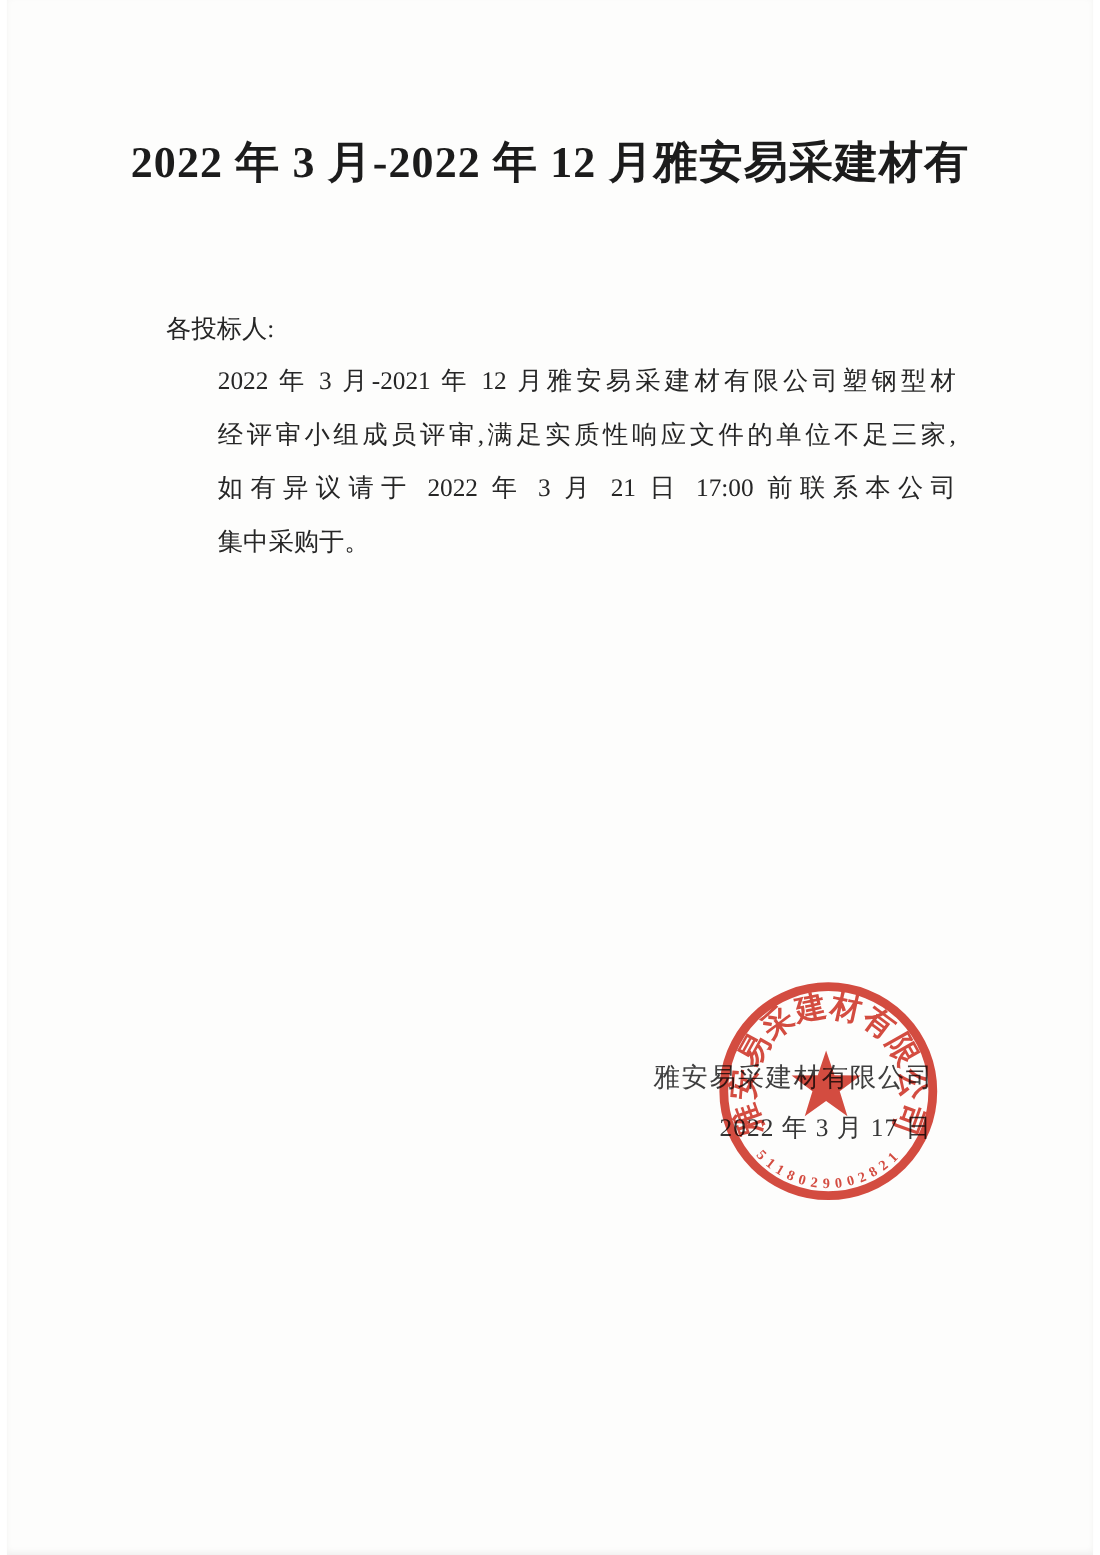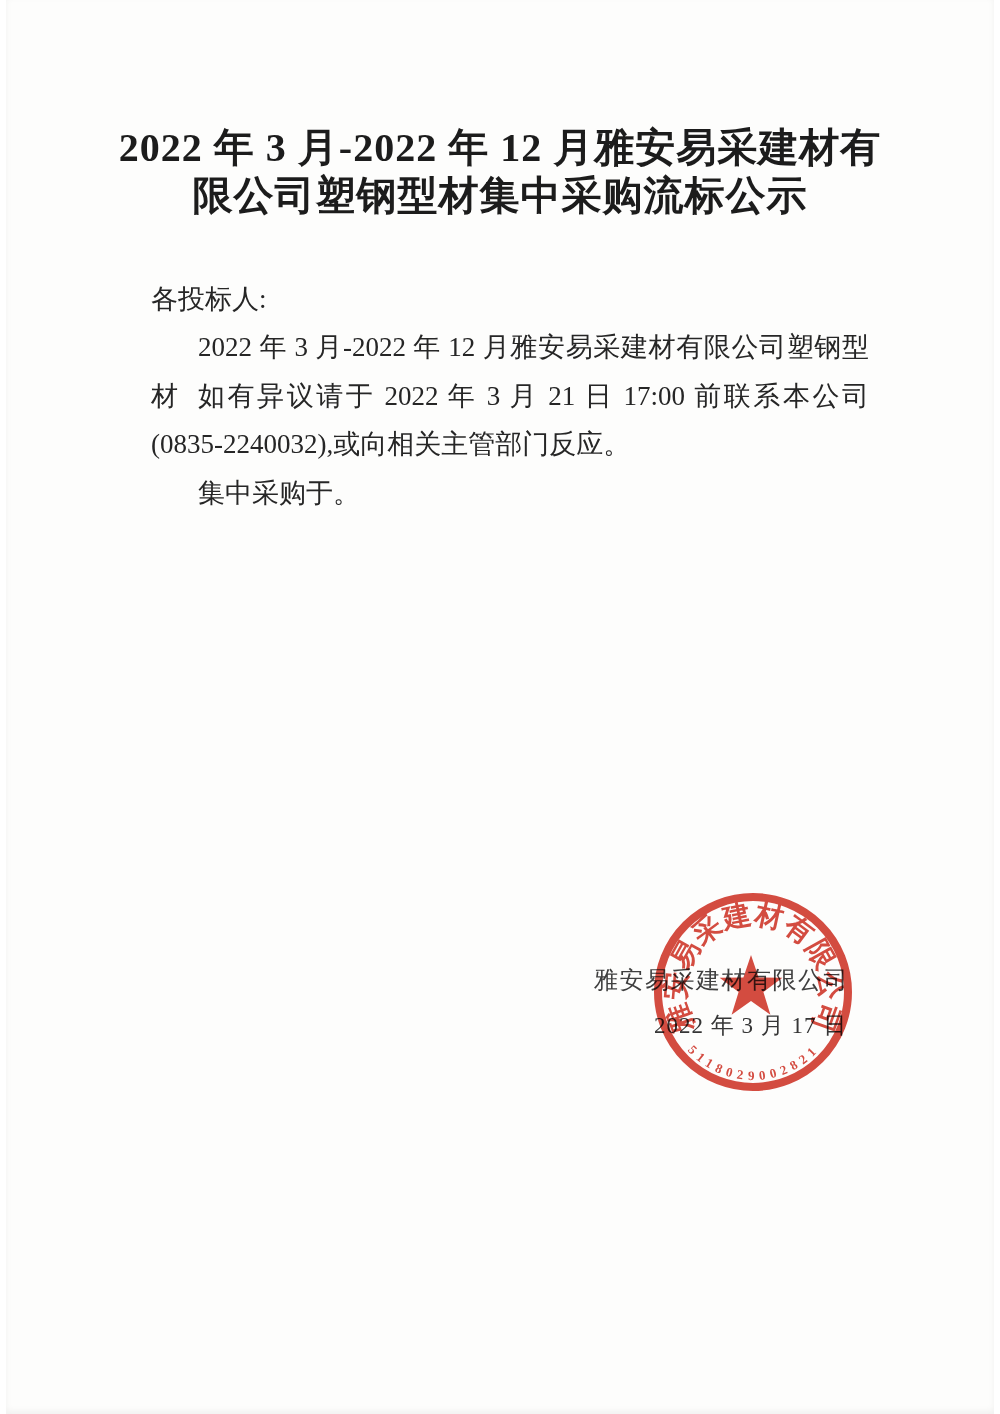--- a/index.html
+++ b/index.html
@@ -28,21 +28,21 @@
     line-height:48px;
     letter-spacing:1px;
     color:#1c1c1c;
   }
   .title .tline { display:block; }
 
   .body-text {
     position:absolute;
     left:145px; top:275px;
     width:718px;
-    font-size:27px;
+    font-size:23px;
     color: var(--ink, #262626);
   }
   .line {
     height:48.4px;
     line-height:48.4px;
     white-space:normal;
     text-align:left;
   }
   .line.fill {
     text-align:justify;
@@ -84,28 +84,27 @@
   .seal .arc-name { font-size:28px; }
   .seal .arc-serial { font-size:13px; letter-spacing:3px; }
 </style>
 </head>
 <body>
 
 <div class="page">
 
   <h1 class="title">
     <span class="tline">2022 年 3 月-2022 年 12 月雅安易采建材有</span>
-    <span class="tline">限公司塑钢型材集中采购流标公示</span>
   </h1>
 
   <div class="body-text">
     <div class="line">各投标人:</div>
-    <div class="line fill indent">2022 年 3 月-2022 年 12 月雅安易采建材有限公司塑钢型材</div>
+    <div class="line fill indent">2022 年 3 月-2021 年 12 月雅安易采建材有限公司塑钢型材</div>
+    <div class="line fill indent">经评审小组成员评审,满足实质性响应文件的单位不足三家,</div>
     <div class="line fill indent">如有异议请于 2022 年 3 月 21 日 17:00 前联系本公司</div>
-    <div class="line">(0835-2240032),或向相关主管部门反应。</div>
     <div class="line indent">集中采购于。</div>
   </div>
 
   <div class="sig-company">雅安易采建材有限公司</div>
   <div class="sig-date">2022 年 3 月 17 日</div>
 
   <svg class="seal" viewBox="0 0 220 220" xmlns="http://www.w3.org/2000/svg">
     <defs>
       <path id="arcTop" d="M 54.3 149 A 68 68 0 1 1 165.7 149" fill="none"></path>
       <path id="arcBottom" d="M 42.6 166.6 A 88 88 0 0 0 177.4 166.6" fill="none"></path>

